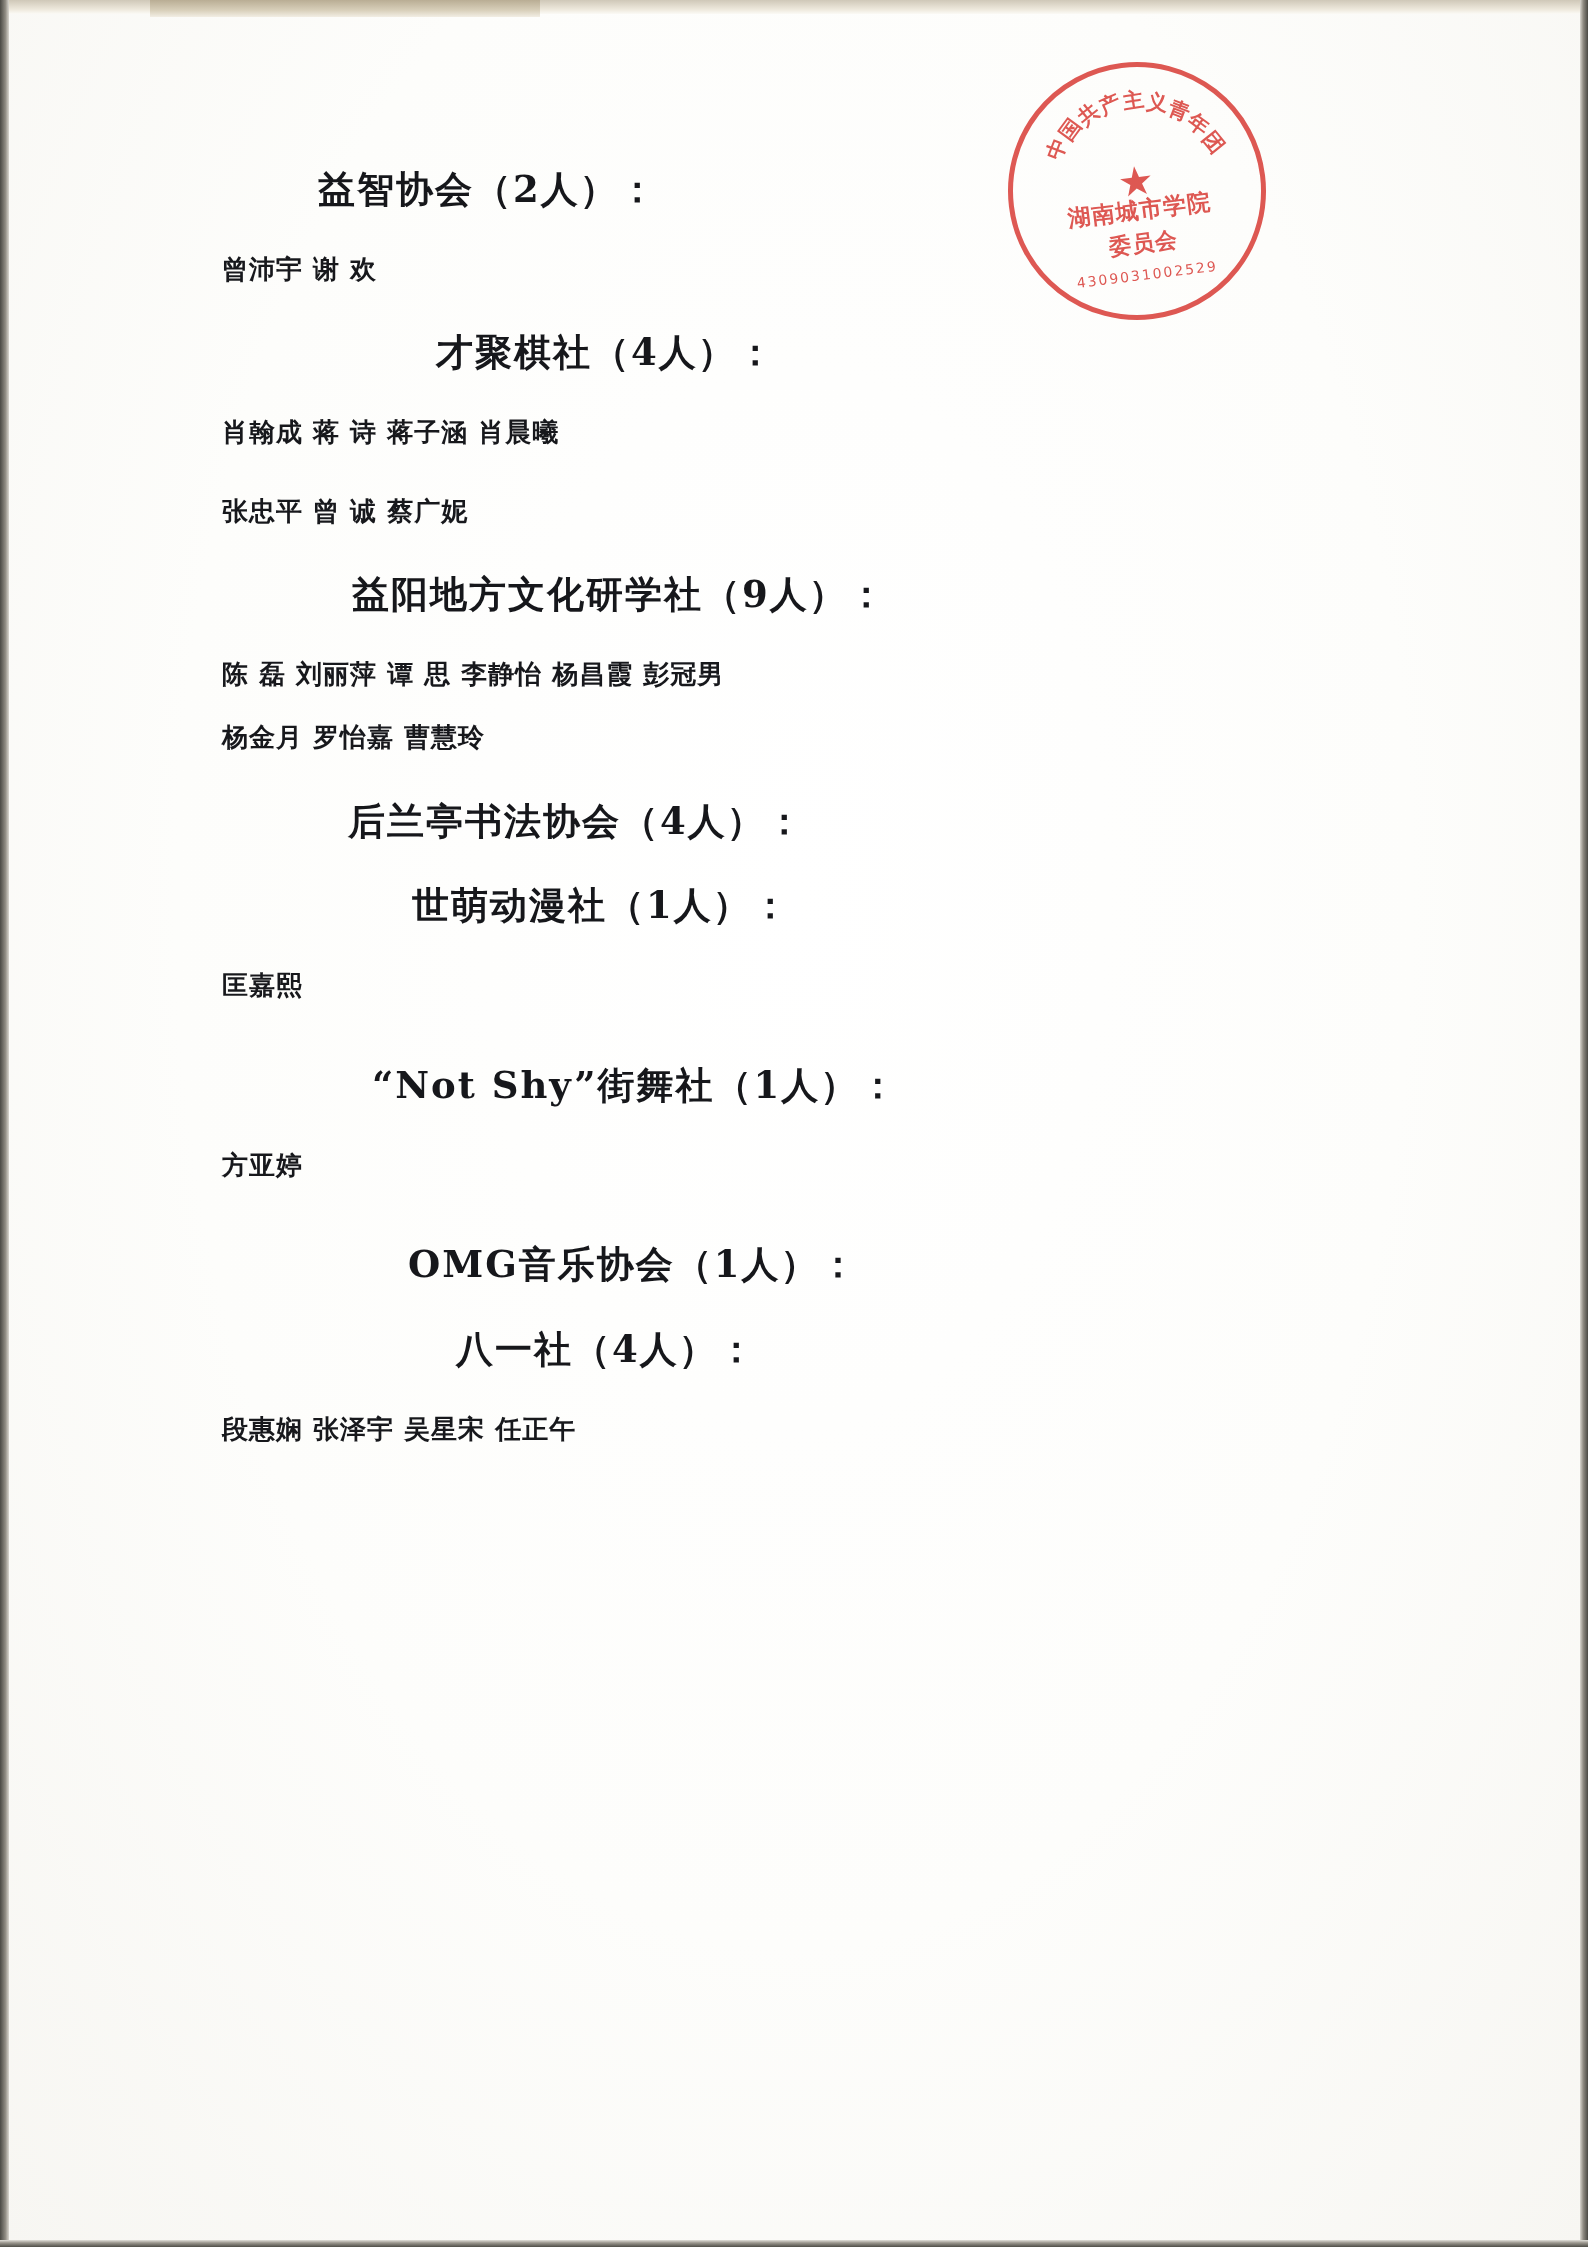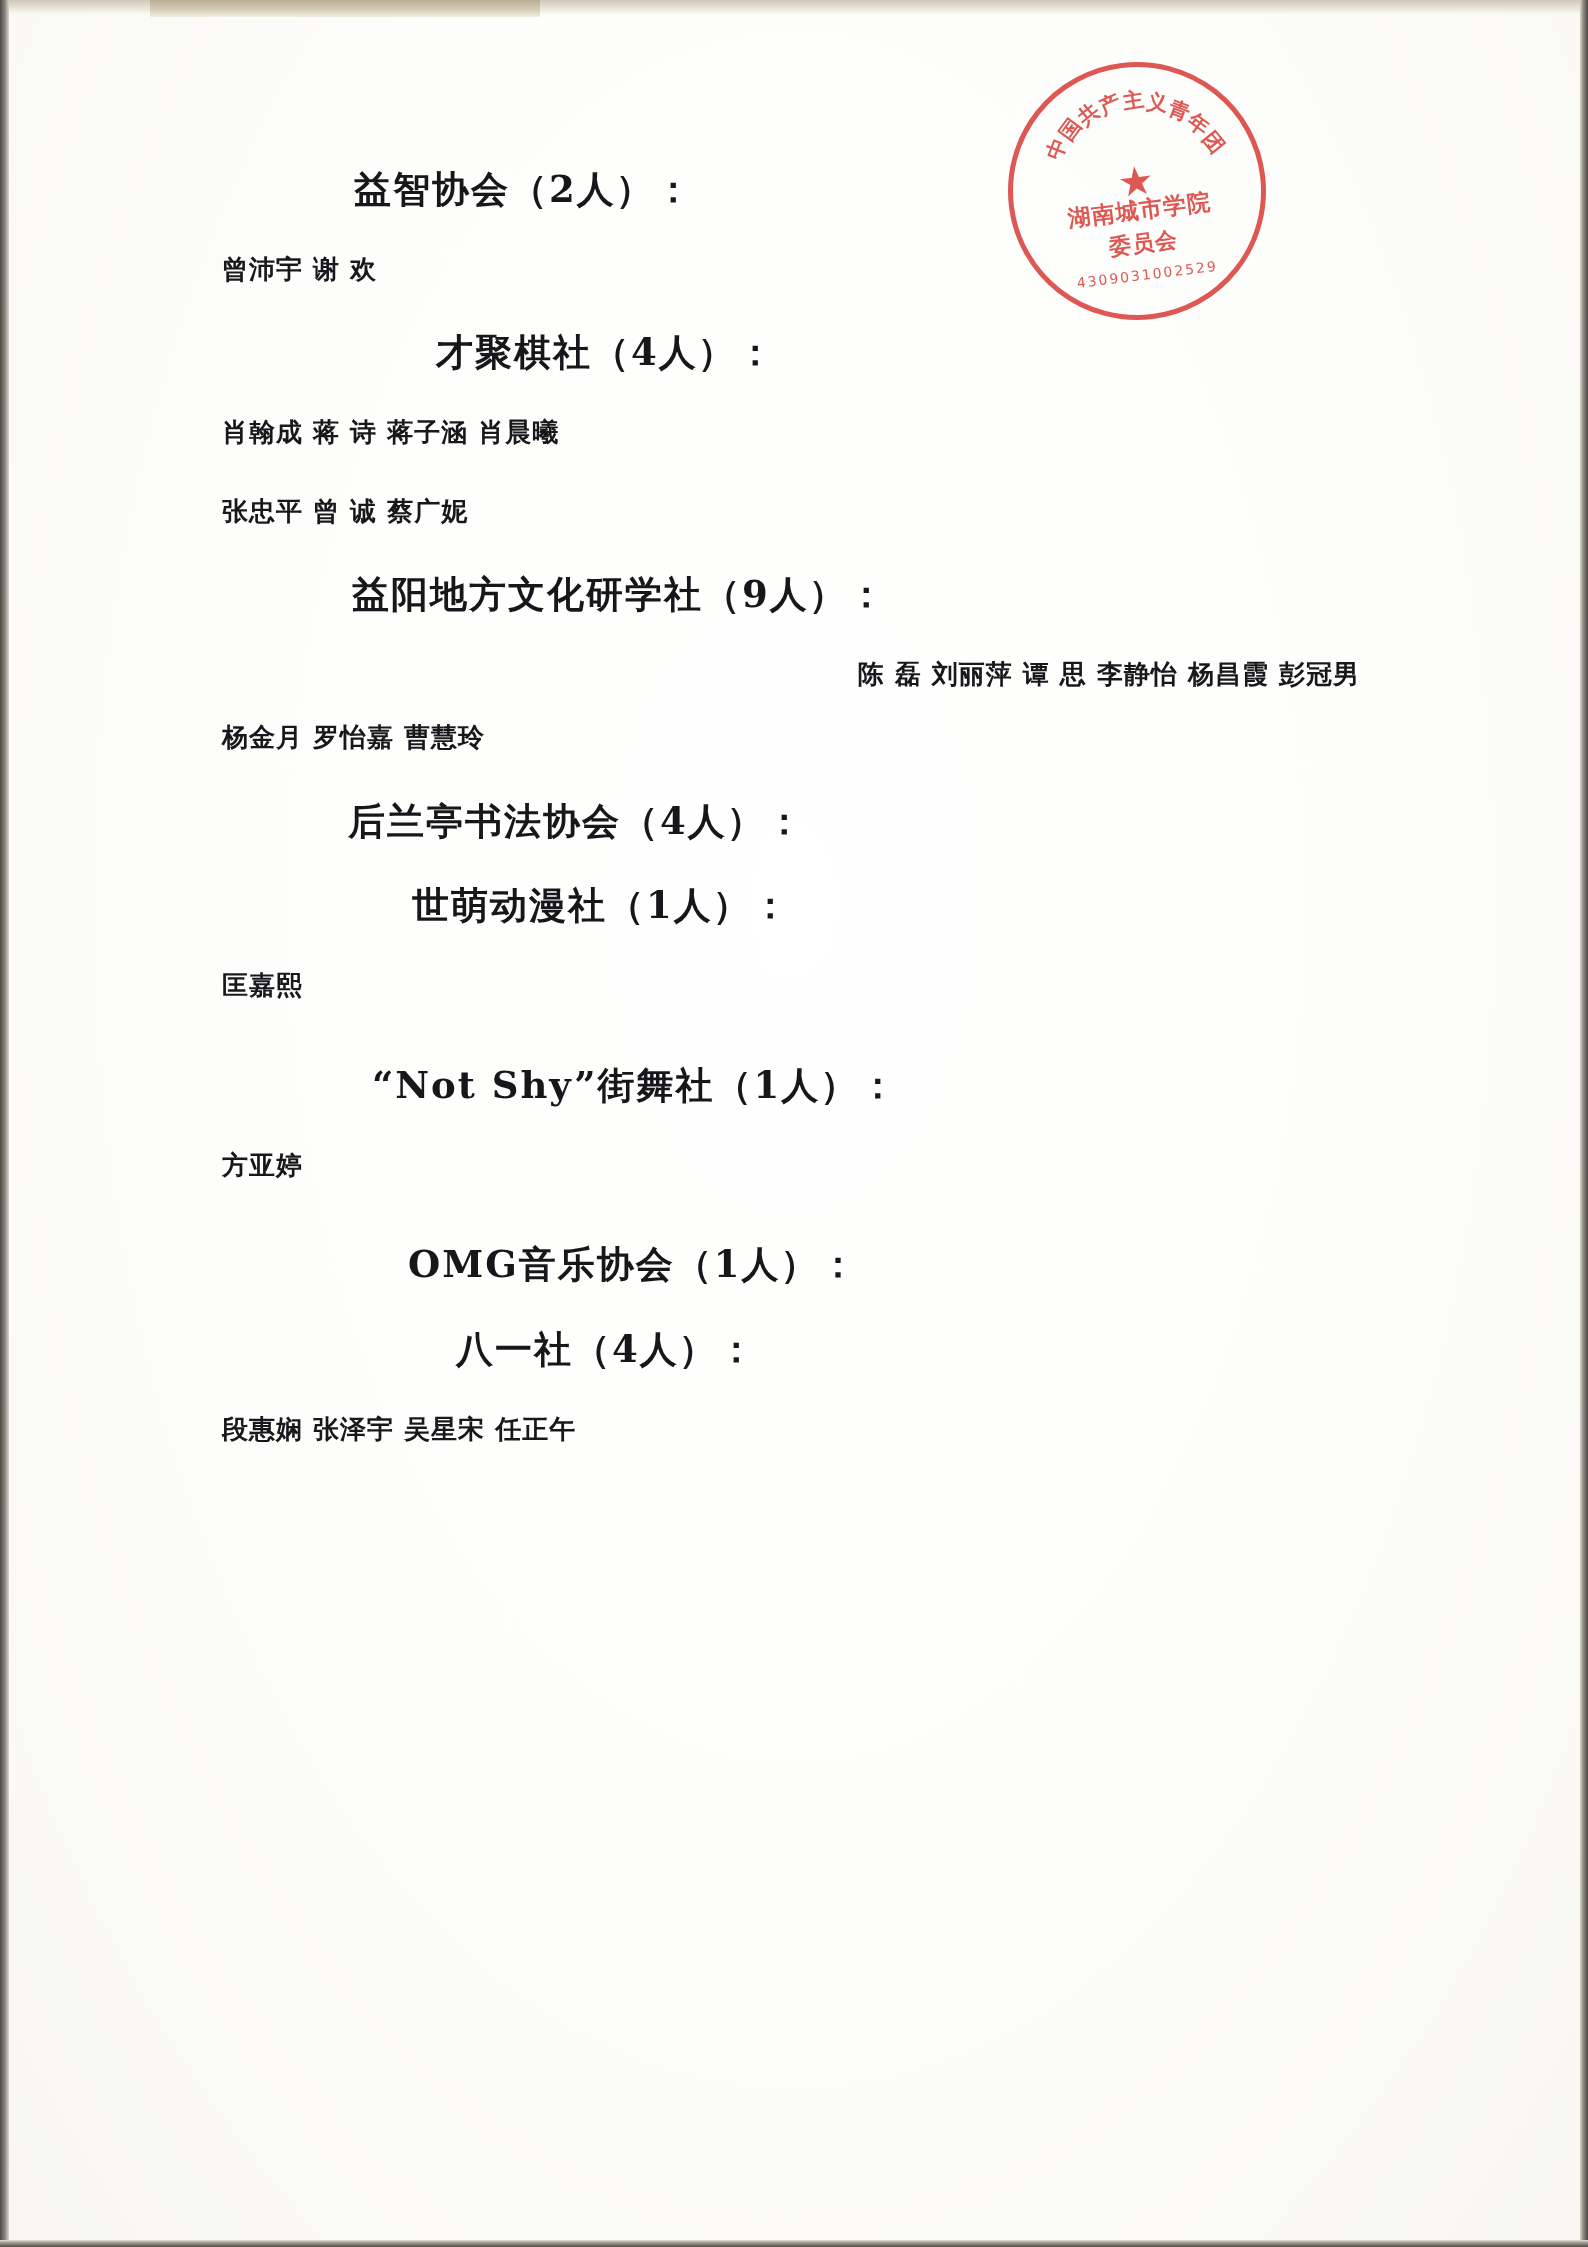--- a/index.html
+++ b/index.html
@@ -69,25 +69,25 @@
     font-weight: 700;
     color: #17181c;
     line-height: 1.1;
     margin: 0 0 44px 0;
     white-space: nowrap;
     letter-spacing: 1px;
     font-family: "DejaVu Serif", "Liberation Serif", serif;
   }
 
   
-  .gap-sm  { margin-bottom: 34px; text-align: right; }
+  .gap-sm  { margin-bottom: 34px; }
   .gap-md  { margin-bottom: 50px; }
   .gap-lg  { margin-bottom: 66px; }
 
-  .h-ind-1 { margin-left: 114px; }
+  .h-ind-1 { margin-left: 78px; }
   .h-ind-2 { margin-left: 196px; }
   .h-ind-3 { margin-left: 172px; }
   .h-ind-4 { margin-left: 112px; margin-top: 24px; }
   .h-ind-5 { margin-left: 108px; }
   .h-ind-6 { margin-left: 172px; }
   .h-ind-7 { margin-left: 132px; }
   .h-ind-8 { margin-left: 168px; }
   .h-ind-9 { margin-left: 216px; }
 
   .name-ind { margin-left: -18px; }

